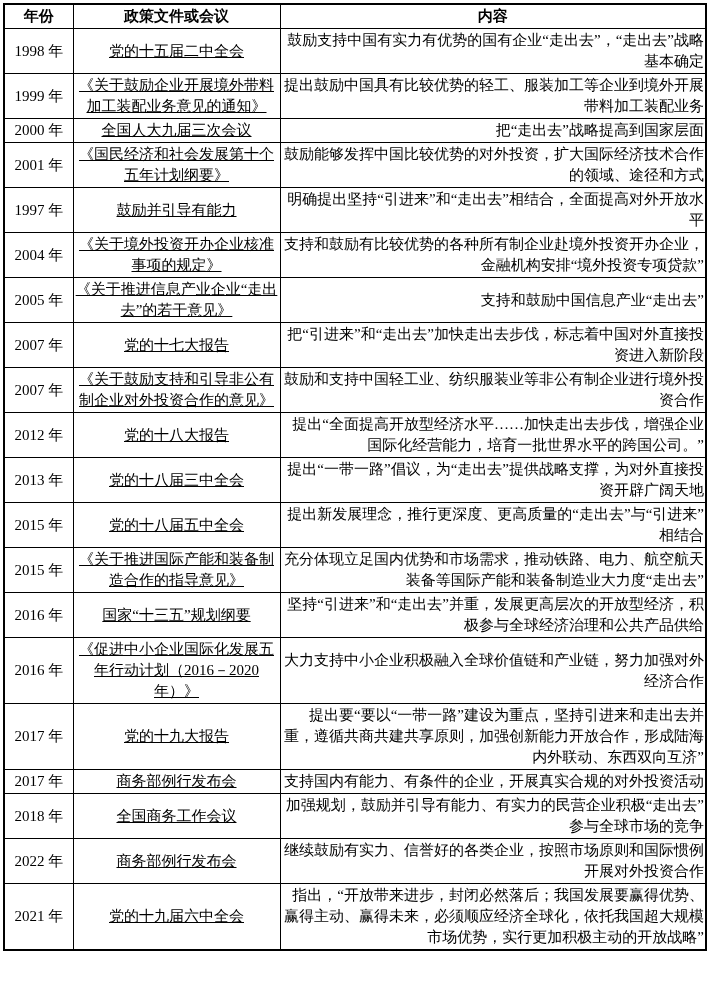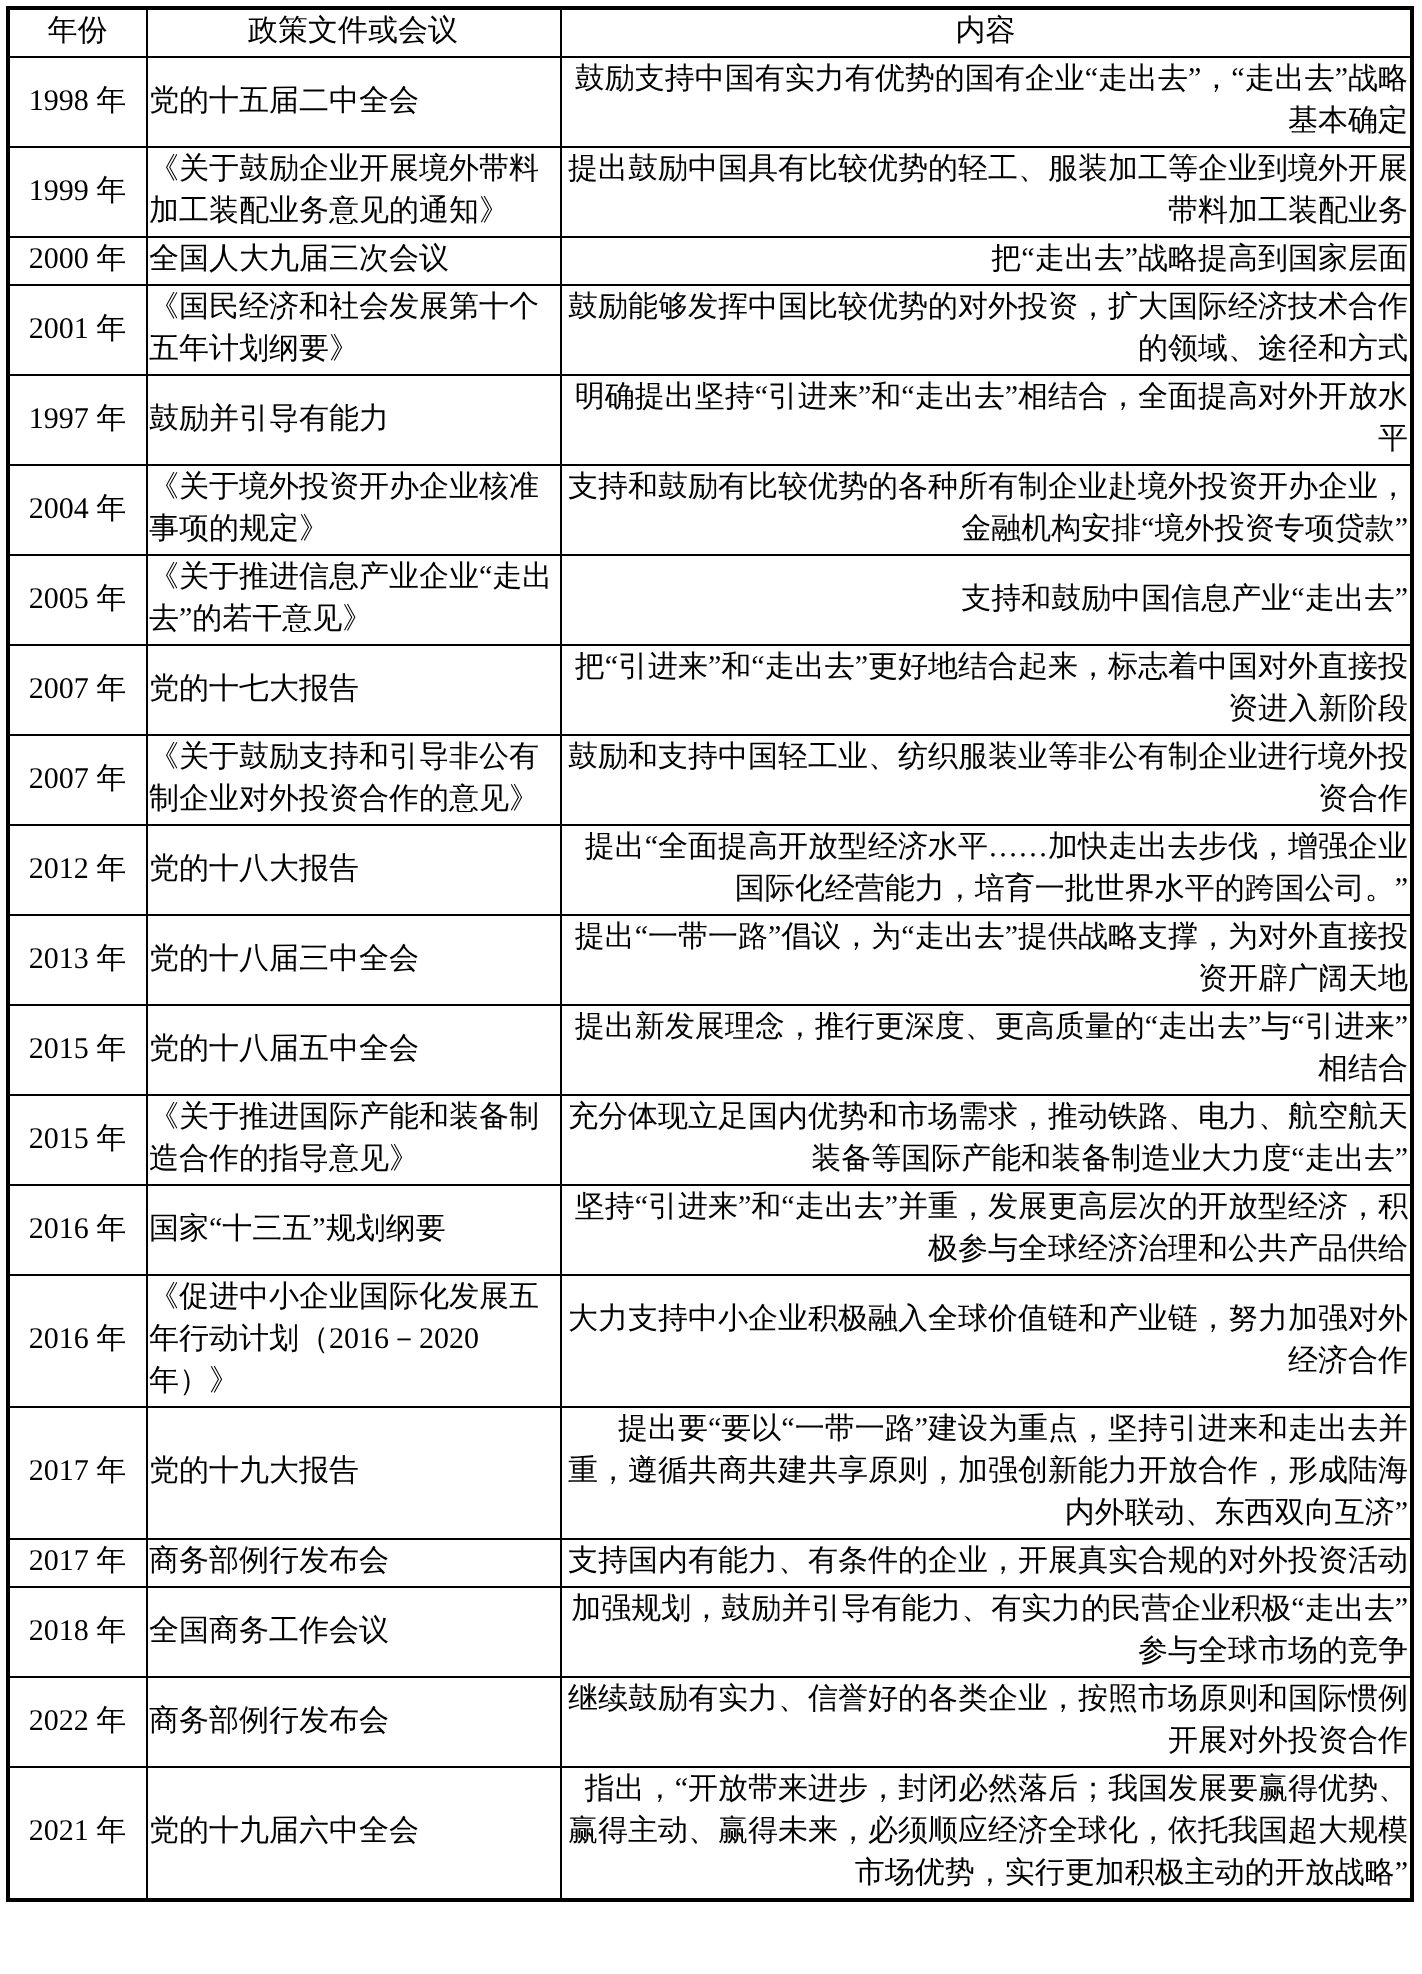--- a/index.html
+++ b/index.html
@@ -26,32 +26,33 @@
   .policy-table td {
     border: 1px solid #000000;
     font-size: 15px;
     line-height: 21px;
     padding: 1px 2px;
     vertical-align: middle;
     word-break: break-all;
     overflow-wrap: break-word;
   }
   .policy-table th {
-    font-weight: normal;
+    font-weight: bold;
     text-align: center;
     height: 20px;
     padding: 1px 0;
   }
   td.cell-year {
     text-align: center;
     white-space: nowrap;
   }
   td.cell-policy {
-    text-align: left;
+    text-align: center;
     padding: 1px 1px;
+    text-decoration: underline;
   }
   td.cell-content {
     text-align: right;
     padding: 1px 1px 1px 2px;
   }
 </style>
 </head>
 <body>
 
 <div class="page">
@@ -108,21 +109,21 @@
 
   <tr>
     <td class="cell-year">2005 年</td>
     <td class="cell-policy">《关于推进信息产业企业“走出去”的若干意见》</td>
     <td class="cell-content">支持和鼓励中国信息产业“走出去”</td>
   </tr>
 
   <tr>
     <td class="cell-year">2007 年</td>
     <td class="cell-policy">党的十七大报告</td>
-    <td class="cell-content">把“引进来”和“走出去”更好地结合起来，标志着中国对外直接投资进入新阶段</td>
+    <td class="cell-content">把“引进来”和“走出去”加快走出去步伐，标志着中国对外直接投资进入新阶段</td>
   </tr>
 
   <tr>
     <td class="cell-year">2007 年</td>
     <td class="cell-policy">《关于鼓励支持和引导非公有制企业对外投资合作的意见》</td>
     <td class="cell-content">鼓励和支持中国轻工业、纺织服装业等非公有制企业进行境外投资合作</td>
   </tr>
 
   <tr>
     <td class="cell-year">2012 年</td>

